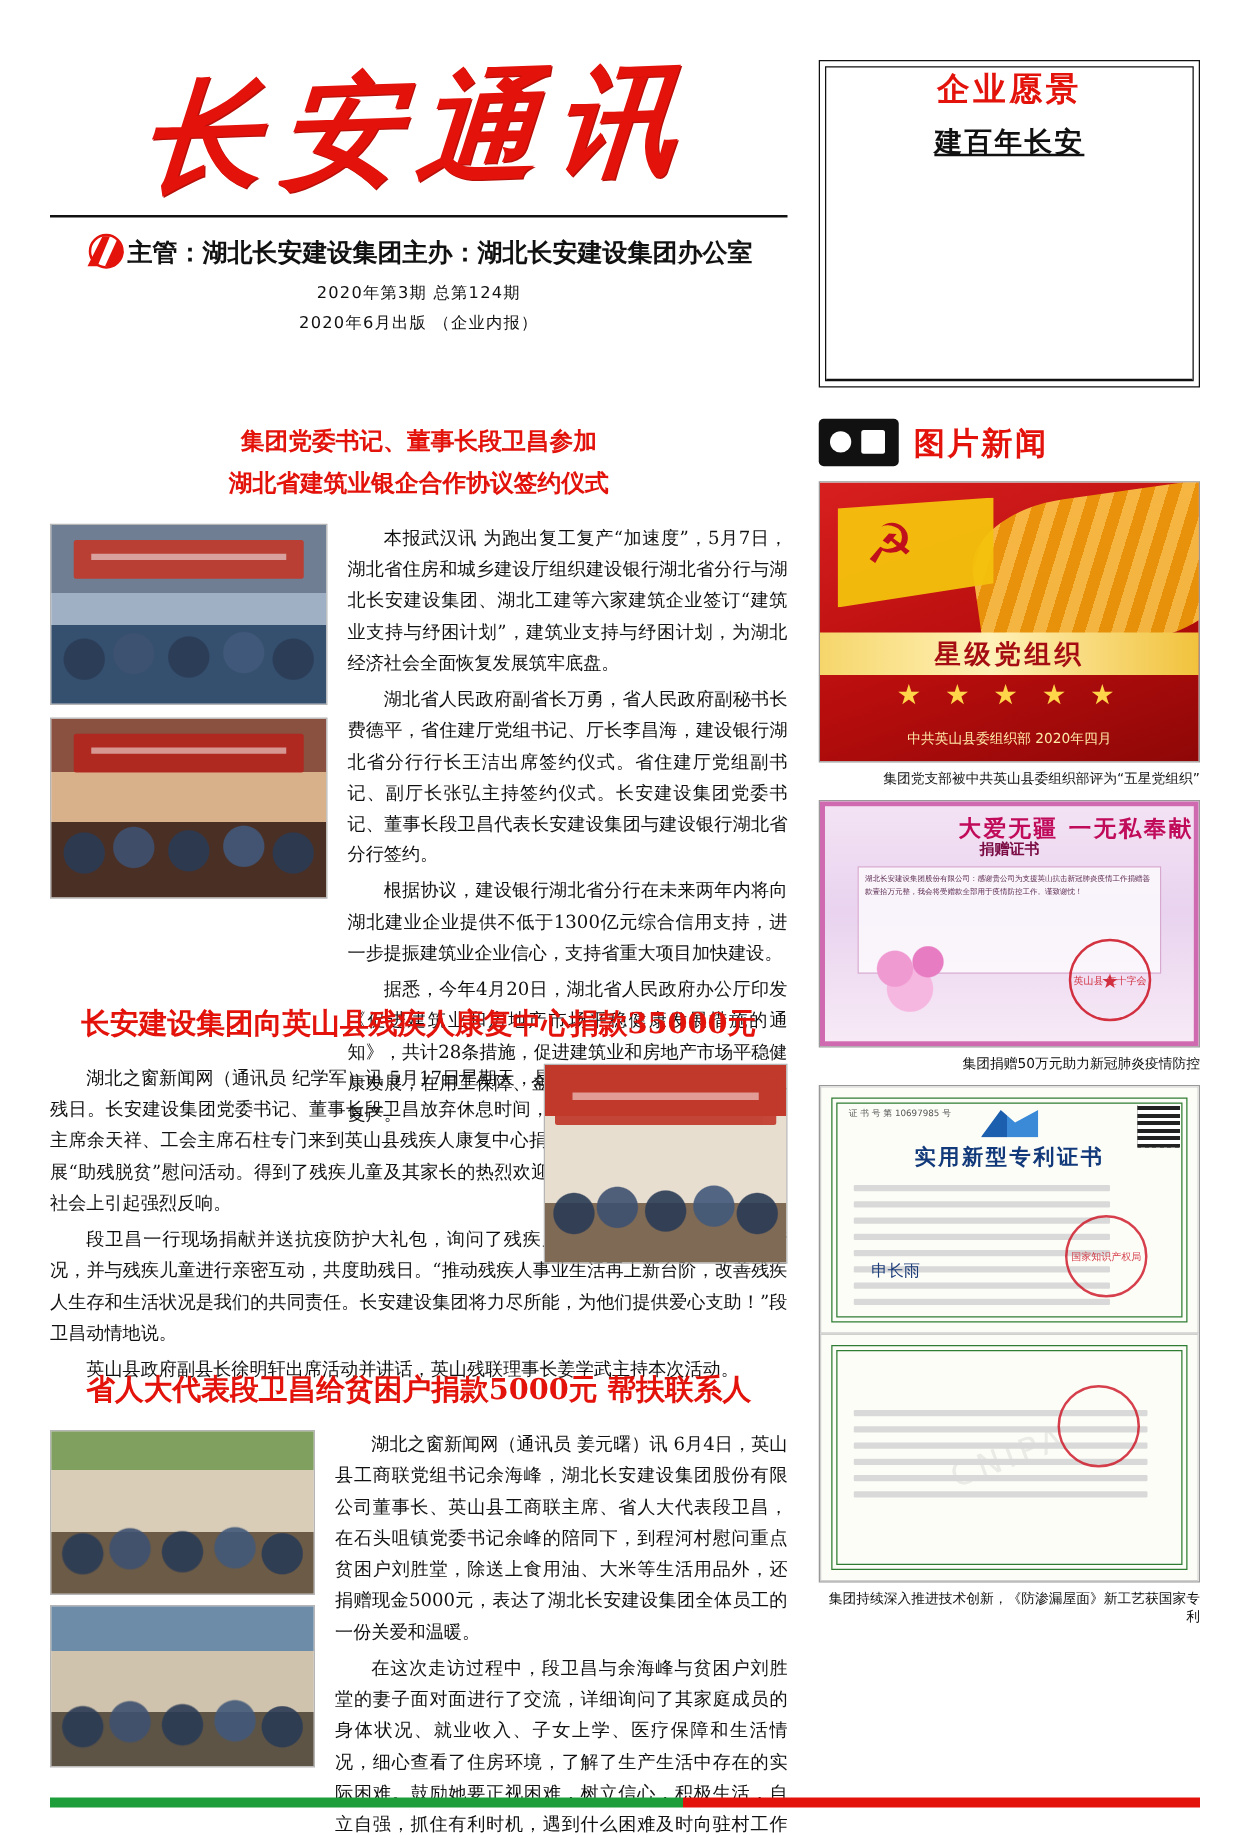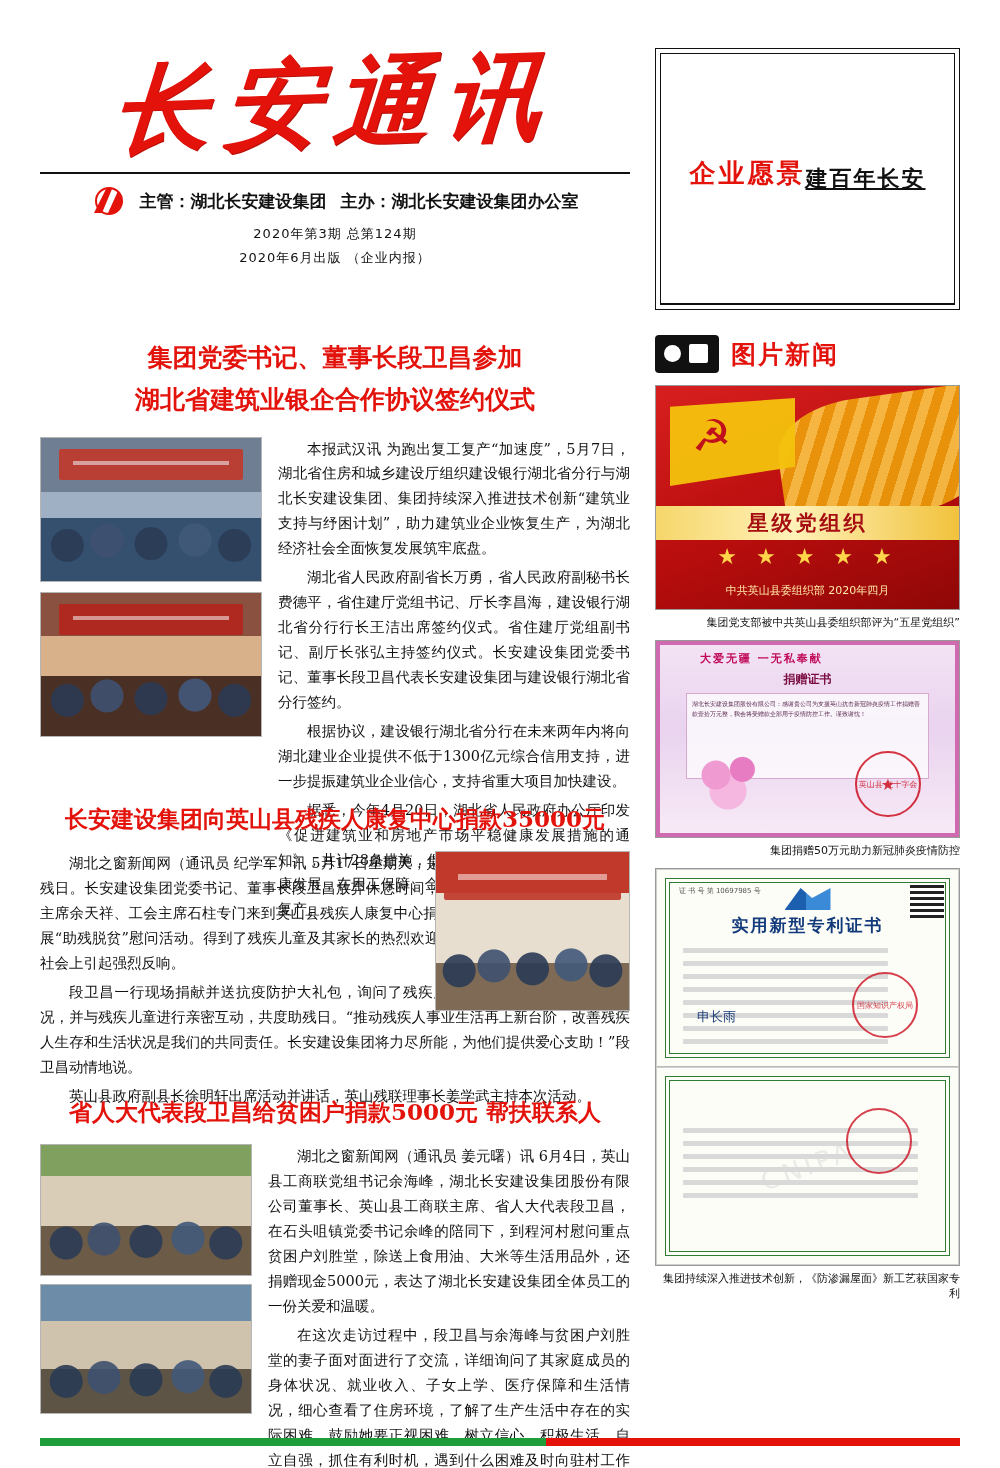--- a/index.html
+++ b/index.html
@@ -32,41 +32,41 @@
   .masthead-rule{
     border-top:2px solid #111;
     margin-top:14px;
     width:100%;
   }
   .masthead-info{
     text-align:center;
     padding-top:12px;
   }
   .mh-row1{
-    display:flex;align-items:center;justify-content:center;gap:14px;
-    font-size:17px;font-weight:bold;color:#111;
+    display:flex;align-items:flex-end;justify-content:center;
+    font-size:20px;font-weight:bold;color:#111;
   }
   .logo-a{
     width:34px;height:30px;position:relative;flex:0 0 auto;
   }
   .logo-a svg{display:block;}
   .mh-row2{font-size:13px;color:#111;margin-top:9px;letter-spacing:1px;}
   .mh-row3{font-size:13px;color:#111;margin-top:6px;letter-spacing:1px;}
 
   
   .vision-box{
     position:absolute;left:655px;top:48px;width:305px;height:262px;
     border:1.5px solid #111;
     box-sizing:border-box;
   }
   .vision-inner{
     border:1px solid #111;margin:4px;height:calc(100% - 8px);box-sizing:border-box;
     display:flex;flex-direction:column;
   }
-  .v-sec{flex:1;display:flex;align-items:center;justify-content:center;}
+  .v-sec{flex:1;display:flex;flex-direction:column;align-items:center;}
   .v-sec.top{border-bottom:1px solid #111;}
   .v-head{color:#e3120b;font-size:26px;font-weight:bold;letter-spacing:3px;margin-bottom:10px;}
   .v-text{font-size:22px;font-weight:bold;color:#111;letter-spacing:2px;text-decoration:underline;}
   .v-grid{display:grid;grid-template-columns:auto auto;gap:8px 28px;}
   .v-grid div{font-size:20px;font-weight:bold;color:#111;letter-spacing:2px;}
 
   
   .photonews-head{
     position:absolute;left:655px;top:335px;width:305px;height:38px;
     display:flex;align-items:center;gap:12px;
@@ -86,21 +86,21 @@
   .pp-flag{position:absolute;left:14px;top:12px;width:125px;height:88px;background:#f4c20d;clip-path:polygon(0 10%,100% 0,100% 78%,0 100%);opacity:.95;}
   .pp-emblem{position:absolute;left:36px;top:28px;color:#c0101b;font-size:44px;line-height:1;}
   .pp-wave{position:absolute;right:-20px;top:10px;width:200px;height:120px;background:repeating-linear-gradient(115deg,#ffd24a 0 10px,#f0a80a 10px 20px);transform:rotate(-8deg);opacity:.85;border-radius:40% 10% 35% 12%;}
   .pp-band{position:absolute;left:0;right:0;top:120px;height:34px;background:linear-gradient(90deg,#f6d66b,#fff1b8 45%,#f1c23c);}
   .pp-band span{display:block;text-align:center;color:#a50d12;font-size:21px;font-weight:bold;line-height:34px;letter-spacing:3px;}
   .pp-stars{position:absolute;left:0;right:0;top:158px;text-align:center;color:#ffd54a;font-size:22px;letter-spacing:6px;}
   .pp-foot{position:absolute;left:0;right:0;bottom:10px;text-align:center;color:#ffe9a8;font-size:11px;line-height:1.5;}
 
   
   .don-cert{width:100%;height:100%;background:linear-gradient(180deg,#f3e2f4 0%,#e9d3ef 45%,#f7eaf6 100%);position:relative;border:4px solid #d06ab0;box-sizing:border-box;}
-  .dc-top{position:absolute;left:0;right:0;top:6px;text-align:left;color:#c00a5a;font-size:11px;font-weight:bold;letter-spacing:2px;margin-left:40px;}
+  .dc-top{position:absolute;left:0;right:0;top:6px;text-align:right;color:#c00a5a;font-size:18px;font-weight:bold;letter-spacing:2px;margin-left:40px;}
   .dc-sub{position:absolute;left:0;right:0;top:26px;text-align:center;color:#7a0b43;font-size:12px;font-weight:bold;}
   .dc-body{position:absolute;left:26px;right:26px;top:48px;height:74px;background:rgba(255,255,255,.72);border:1px solid #d7a8d0;font-size:6px;color:#5a2a50;padding:5px;line-height:1.7;overflow:hidden;}
   .dc-tree{position:absolute;left:8px;bottom:6px;width:120px;height:80px;background:radial-gradient(circle at 40% 35%,#f09ad2 0 14px,transparent 15px),radial-gradient(circle at 62% 28%,#e87cc3 0 12px,transparent 13px),radial-gradient(circle at 50% 55%,#f5b6e0 0 18px,transparent 19px);}
   .dc-seal{position:absolute;right:34px;bottom:16px;width:62px;height:62px;border:2px solid #cc1020;border-radius:50%;color:#cc1020;font-size:8px;display:flex;align-items:center;justify-content:center;text-align:center;opacity:.85;}
   .dc-seal:after{content:"★";position:absolute;font-size:16px;}
 
   
   .patent{width:100%;height:100%;background:#fff;position:relative;}
   .pt-page{position:absolute;left:0;right:0;background:#fdfdf8;border:1px solid #cfcfcf;box-sizing:border-box;}
   .pt-top{top:0;height:50%;border-bottom:1px solid #bbb;}
@@ -116,21 +116,21 @@
   .pt-seal{position:absolute;right:40px;bottom:28px;width:62px;height:62px;border:2px solid #cc1020;border-radius:50%;color:#cc1020;font-size:8px;display:flex;align-items:center;justify-content:center;opacity:.8;}
   .pt-codes{position:absolute;left:22px;top:16px;font-size:7px;color:#555;}
   .pt-watermark{position:absolute;left:0;right:0;top:0;bottom:0;color:rgba(120,120,120,.14);font-size:26px;display:flex;align-items:center;justify-content:center;letter-spacing:4px;transform:rotate(-20deg);}
 
   
   .lcol{position:absolute;left:40px;width:590px;}
   .headline{
     color:#e3120b;font-weight:bold;text-align:center;line-height:1.45;
     font-family:"DejaVu Serif","Liberation Serif",serif;
   }
-  .h1{font-size:25px;}
+  .h1{font-size:19px;}
   .h2{font-size:23px;}
   p.body{
     font-size:14.5px;line-height:1.72;color:#111;text-align:justify;margin:0 0 4px 0;
     text-indent:2em;
     font-family:"DejaVu Serif","Liberation Serif",serif;
   }
   .sig{text-align:right;font-size:14px;color:#111;font-family:"DejaVu Serif",serif;}
 
   
   .photo{border:1px solid #b5b5b5;box-sizing:border-box;position:relative;overflow:hidden;}
@@ -275,21 +275,21 @@
       <div class="photo ph-sign" style="position:absolute;left:0;top:0;width:222px;height:145px;">
         <div class="ph-banner"></div>
           <div class="ph-people"></div>
       </div>
       <div class="photo ph-sign2" style="position:absolute;left:0;top:155px;width:222px;height:145px;">
         <div class="ph-banner" style="background:#b3261e;"></div>
           <div class="ph-people"></div>
       </div>
 
       <div style="margin-left:238px;">
-        <p class="body">本报武汉讯  为跑出复工复产“加速度”，5月7日，湖北省住房和城乡建设厅组织建设银行湖北省分行与湖北长安建设集团、集团持续深入推进技术创新“建筑业支持与纾困计划”，助力建筑业企业恢复生产，为湖北经济社会全面恢复发展筑牢底盘。</p>
+        <p class="body">本报武汉讯  为跑出复工复产“加速度”，5月7日，湖北省住房和城乡建设厅组织建设银行湖北省分行与湖北长安建设集团、湖北工建等六家建筑企业签订“建筑业支持与纾困计划”，建筑业支持与纾困计划，为湖北经济社会全面恢复发展筑牢底盘。</p>
         <p class="body">湖北省人民政府副省长万勇，省人民政府副秘书长费德平，省住建厅党组书记、厅长李昌海，建设银行湖北省分行行长王洁出席签约仪式。省住建厅党组副书记、副厅长张弘主持签约仪式。长安建设集团党委书记、董事长段卫昌代表长安建设集团与建设银行湖北省分行签约。</p>
         <p class="body">根据协议，建设银行湖北省分行在未来两年内将向湖北建业企业提供不低于1300亿元综合信用支持，进一步提振建筑业企业信心，支持省重大项目加快建设。</p>
         <p class="body">据悉，今年4月20日，湖北省人民政府办公厅印发《促进建筑业和房地产市场平稳健康发展措施的通知》，共计28条措施，促进建筑业和房地产市场平稳健康发展，在用工保障、金融支持等多方面支持企业复工复产。</p>
         <div class="sig">（胡英军）</div>
       </div>
     </div>
   </div>
 
   <div class="lcol" style="top:802px;">
     <div class="headline h2">长安建设集团向英山县残疾人康复中心捐款35000元</div>

